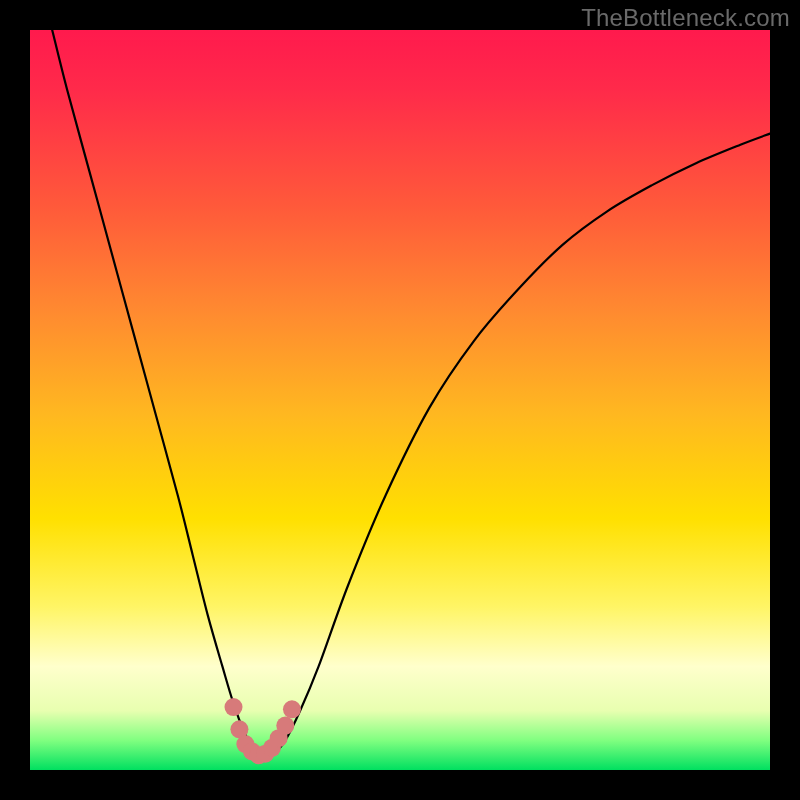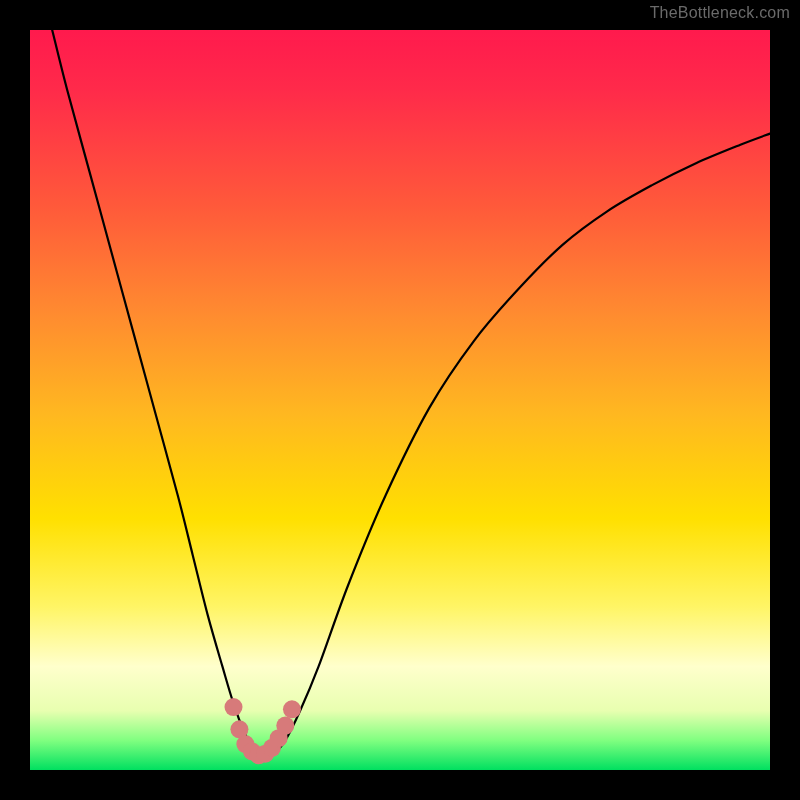--- a/index.html
+++ b/index.html
@@ -28,21 +28,21 @@
       #ffffcc 86%,
       #e8ffb0 92%,
       #80ff80 96%,
       #00e060 100%);
   }
   .watermark {
     position: absolute;
     top: 4px;
     right: 10px;
     color: #6a6a6a;
-    font-size: 16px;
+    font-size: 24px;
     letter-spacing: 0.2px;
     font-weight: 500;
   }
   svg.curve {
     position: absolute;
     left: 30px;
     top: 30px;
     width: 740px;
     height: 740px;
     overflow: visible;

